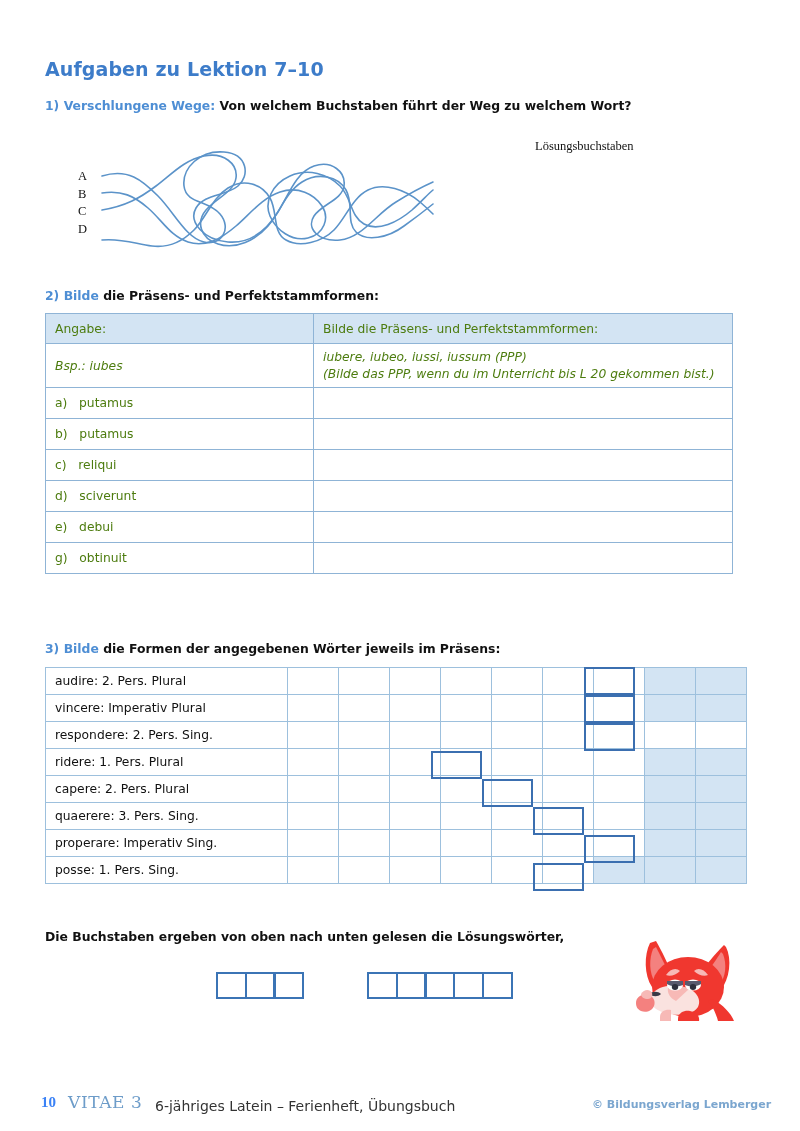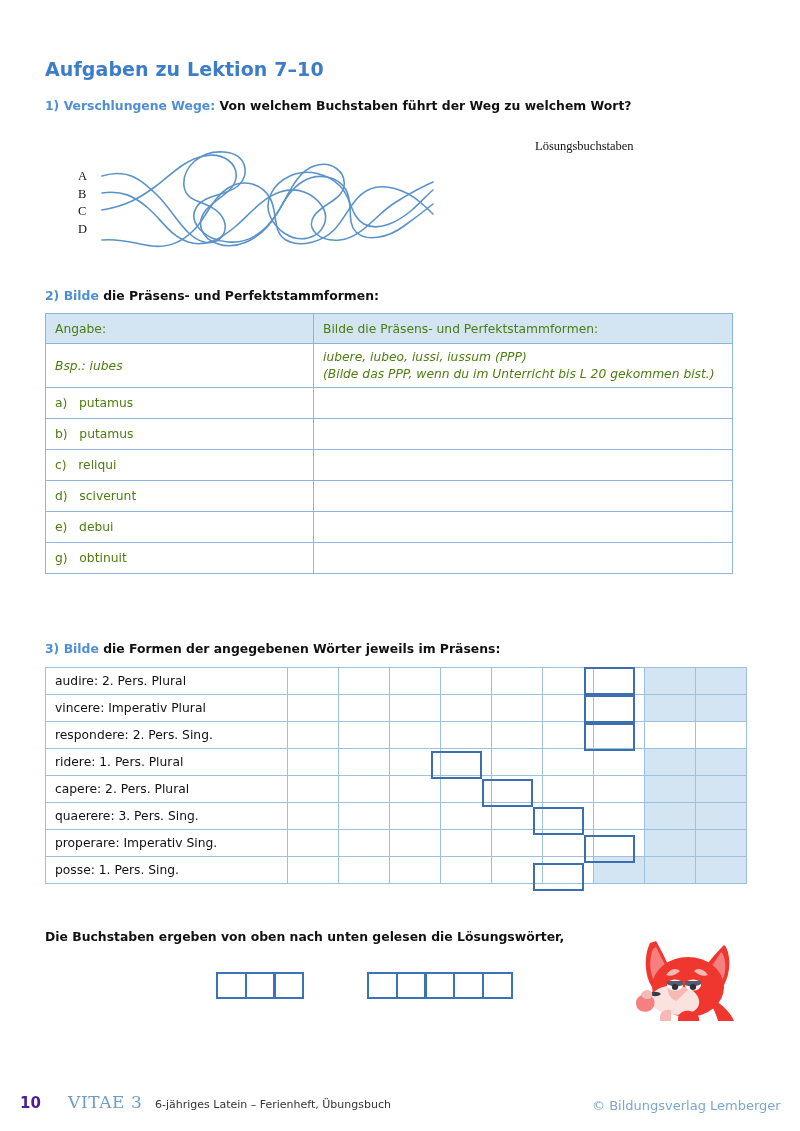--- a/index.html
+++ b/index.html
@@ -185,48 +185,50 @@
   
   #footer {
     position: absolute;
     left: 0;
     top: 1094px;
     width: 800px;
     height: 30px;
   }
   #pgnum {
     position: absolute;
-    left: 20px;
+    left: 41px;
     top: 0px;
     font-size: 15px;
     font-weight: bold;
-    color: #4c1d95;
+    color: #3b82f6;
+    font-family: Liberation Serif, serif;
   }
   #brand {
     position: absolute;
     left: 68px;
     top: -2px;
     font-family: "DejaVu Serif", "Liberation Serif", serif;
     font-size: 17px;
     color: #6d9cc9;
     letter-spacing: 0.6px;
   }
   #subtitle {
     position: absolute;
     left: 155px;
     top: 4px;
-    font-size: 11px;
+    font-size: 14px;
     color: #333;
   }
   #copyright {
     position: absolute;
     left: 592px;
     top: 4px;
-    font-size: 13px;
+    font-size: 11px;
     color: #7ba6cf;
+    font-weight: bold;
   }
 </style>
 </head>
 <body>
 
 <div class="page">
 
   <div class="title">Aufgaben zu Lektion 7–10</div>
 
   <div class="task-line" style="left:45px; top:98px;">

